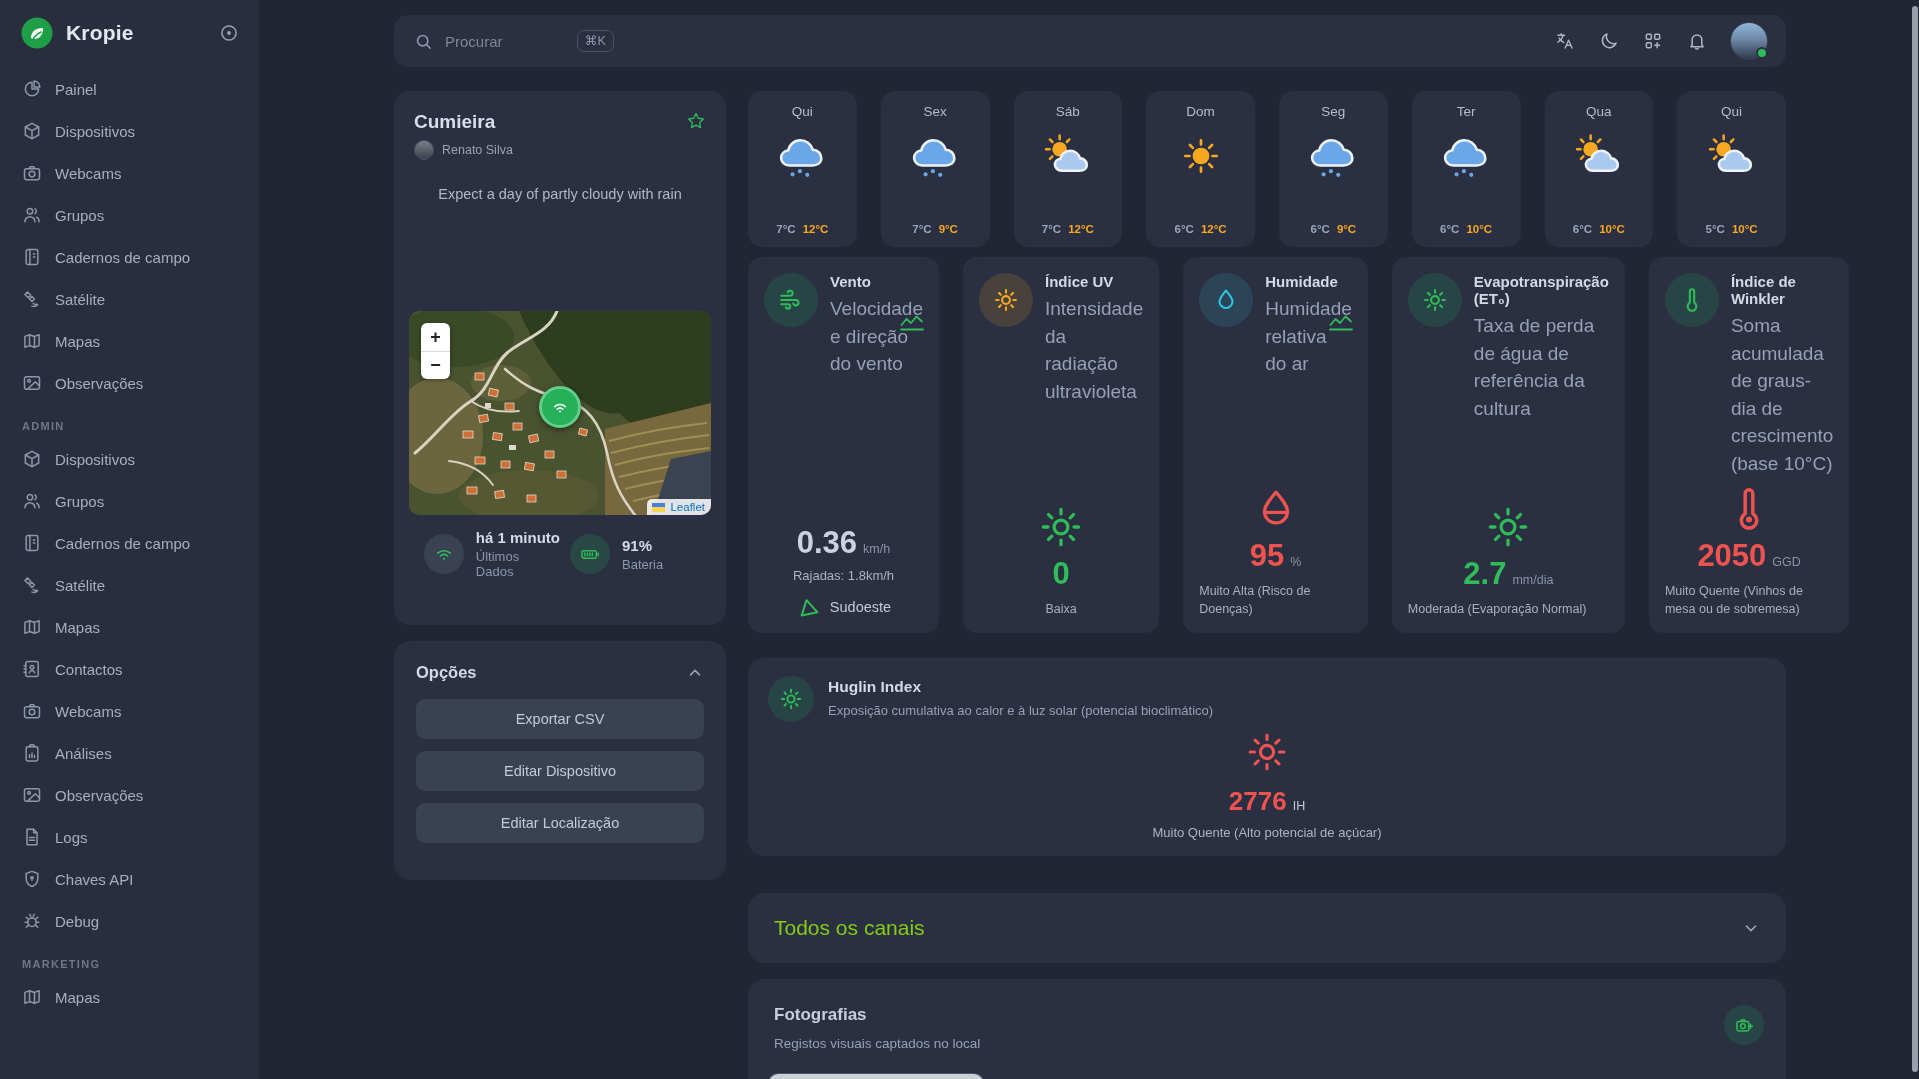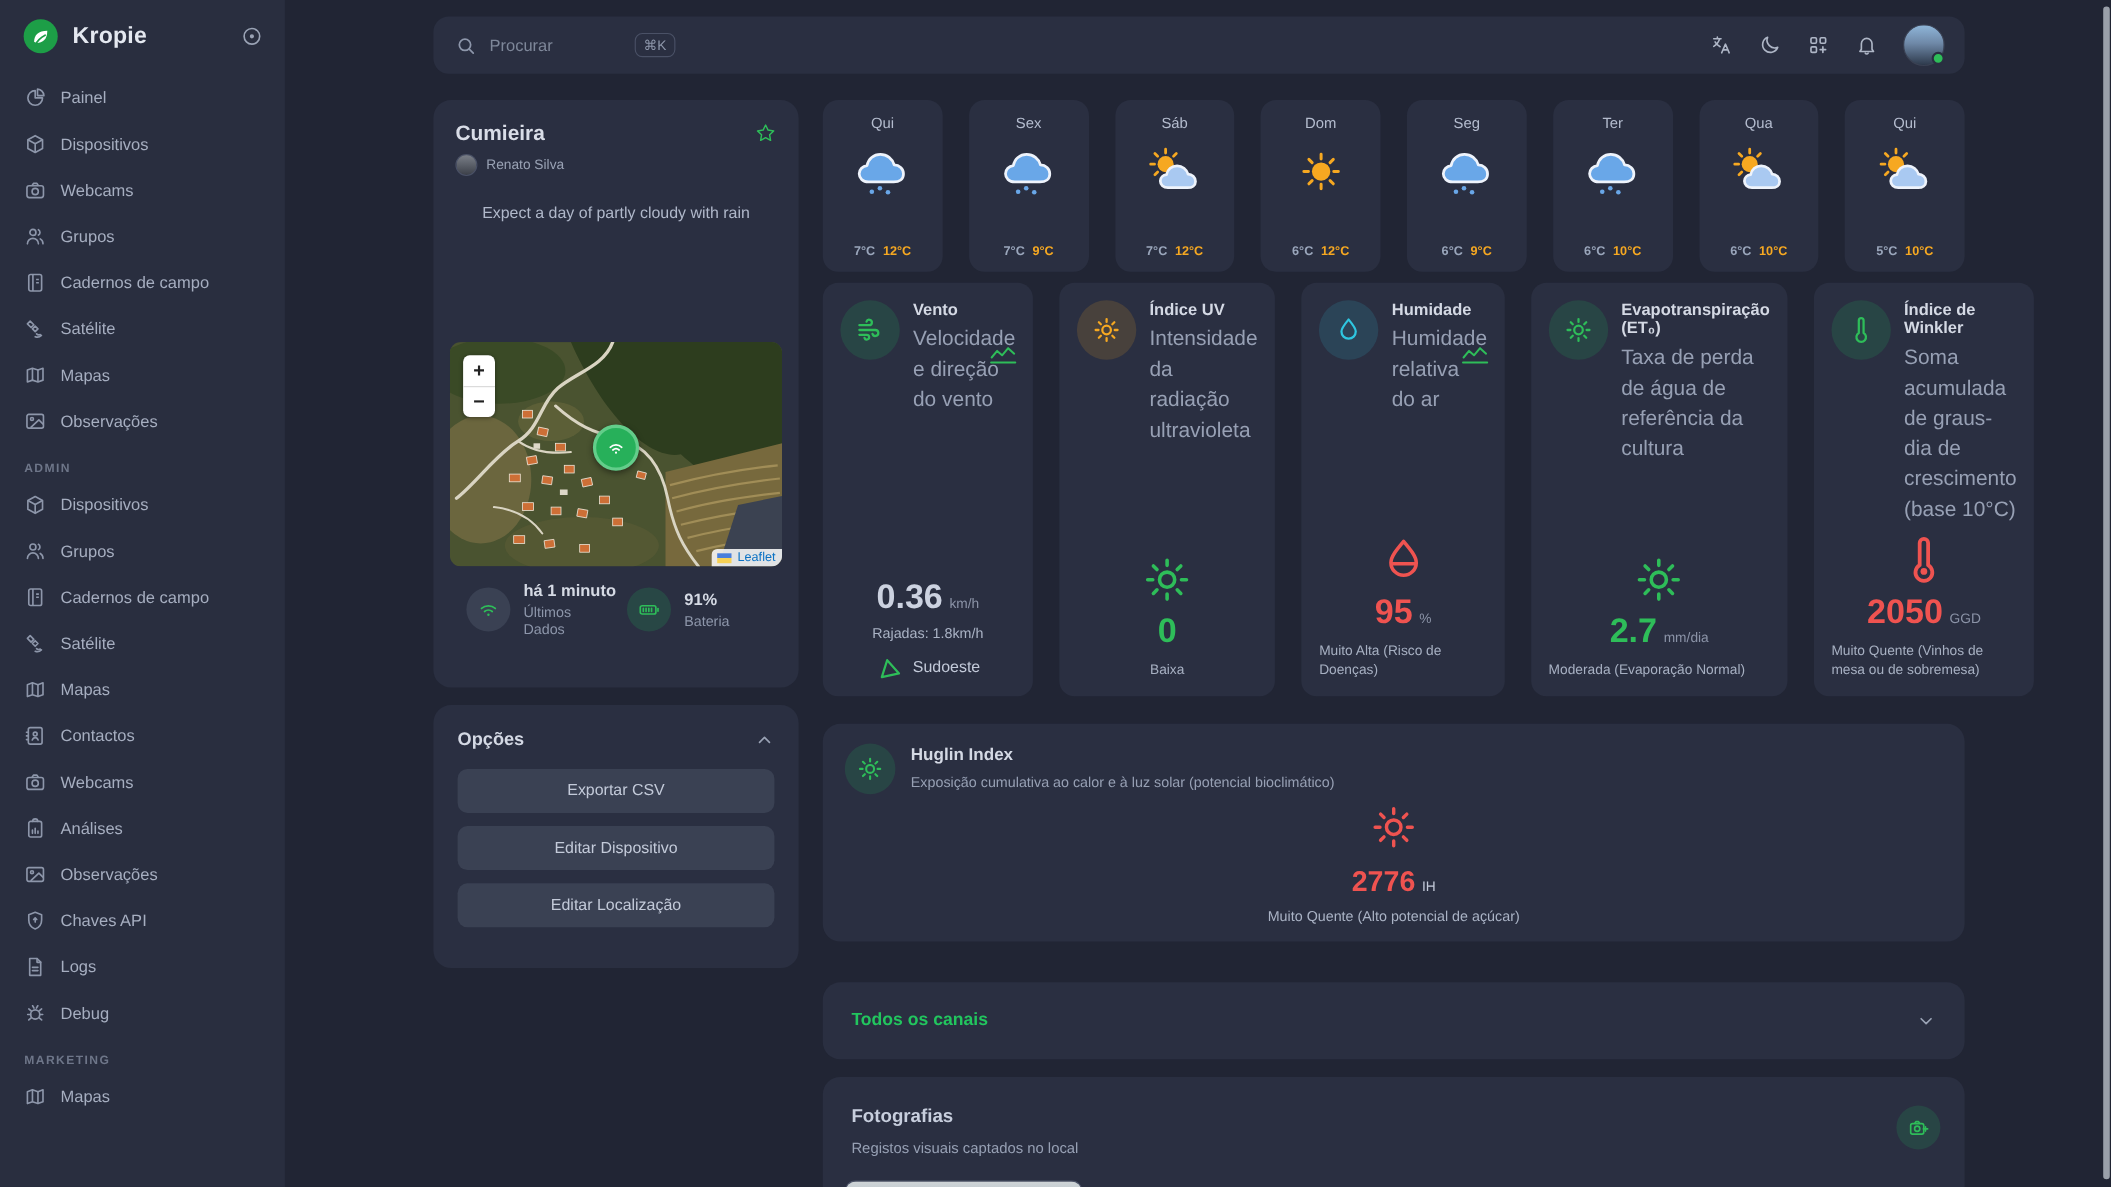--- a/index.html
+++ b/index.html
@@ -175,21 +175,21 @@
     align-items:center; }
   .hg-glyph { width:44px; height:44px; color:#ef5350; }
   .hg-vrow { display:flex; align-items:baseline; gap:6px; margin-top:12px; }
   .hg-val { font-size:26px; font-weight:bold; color:#ef5350; }
   .hg-unit { font-size:12.5px; color:#c3cad9; }
   .hg-status { font-size:13px; color:#aab3c5; margin-top:8px; }
 
   
   .channels { left:748px; top:893px; width:1038px; height:70px; display:flex;
     align-items:center; justify-content:space-between; padding:0 26px; cursor:pointer; }
-  .ch-title { font-size:16px; font-weight:bold; color:#22c55e; }
+  .ch-title { font-size:21px; font-weight:normal; color:#84cc16; }
 
   
   .photos { left:748px; top:979px; width:1038px; height:140px; padding:26px; }
   .ph-title { font-size:17px; font-weight:bold; color:#c7cedd; }
   .ph-sub { font-size:13.5px; color:#97a0b4; margin-top:11px; }
   .ph-add { position:absolute; right:22px; top:26px; width:40px; height:40px; border-radius:50%;
     background:rgba(34,197,94,.15); color:#2ebd59; display:flex; align-items:center;
     justify-content:center; cursor:pointer; }
   .ph-add svg { width:19px; height:19px; }
   .ph-thumb { position:absolute; left:20px; top:94px; width:216px; height:60px;
@@ -348,32 +348,32 @@
     <div class="side-item">
       <svg class="si" viewBox="0 0 24 24" fill="none" stroke="currentColor" stroke-width="1.8" stroke-linejoin="round">
           <rect x="3" y="4.5" width="18" height="15" rx="2"></rect>
           <circle cx="8.5" cy="9.5" r="1.6"></circle>
           <path d="M21 15.5l-5-5-9 8.5"></path>
         </svg>
       <span class="sil">Observações</span>
     </div>
     <div class="side-item">
       <svg class="si" viewBox="0 0 24 24" fill="none" stroke="currentColor" stroke-width="1.8" stroke-linecap="round" stroke-linejoin="round">
-          <path d="M12 2.8l7 2.6v5.8c0 4.8-2.9 8.3-7 9.8-4.1-1.5-7-5-7-9.8V5.4z"></path>
-          <path d="M12 13.5V9M10.3 10.7L12 9l1.7 1.7"></path>
-        </svg>
-      <span class="sil">Chaves API</span>
-    </div>
-    <div class="side-item">
-      <svg class="si" viewBox="0 0 24 24" fill="none" stroke="currentColor" stroke-width="1.8" stroke-linecap="round" stroke-linejoin="round">
           <path d="M6 2.8h8l4 4v14.4H6z"></path>
           <path d="M14 2.8V7h4"></path>
           <path d="M9 12.5h6M9 16h6"></path>
         </svg>
       <span class="sil">Logs</span>
+    </div>
+    <div class="side-item">
+      <svg class="si" viewBox="0 0 24 24" fill="none" stroke="currentColor" stroke-width="1.8" stroke-linecap="round" stroke-linejoin="round">
+          <path d="M12 2.8l7 2.6v5.8c0 4.8-2.9 8.3-7 9.8-4.1-1.5-7-5-7-9.8V5.4z"></path>
+          <path d="M12 13.5V9M10.3 10.7L12 9l1.7 1.7"></path>
+        </svg>
+      <span class="sil">Chaves API</span>
     </div>
     <div class="side-item">
       <svg class="si" viewBox="0 0 24 24" fill="none" stroke="currentColor" stroke-width="1.8" stroke-linecap="round">
           <circle cx="12" cy="13.5" r="5"></circle>
           <path d="M9.2 4l1.5 2.6M14.8 4l-1.5 2.6M7 13.5H3.8M20.2 13.5H17M5 19.5l2.6-2.2M19 19.5l-2.6-2.2M5 7.5l2.7 2.2M19 7.5l-2.7 2.2"></path>
         </svg>
       <span class="sil">Debug</span>
     </div>
 
     <div class="sec-label">MARKETING</div>

